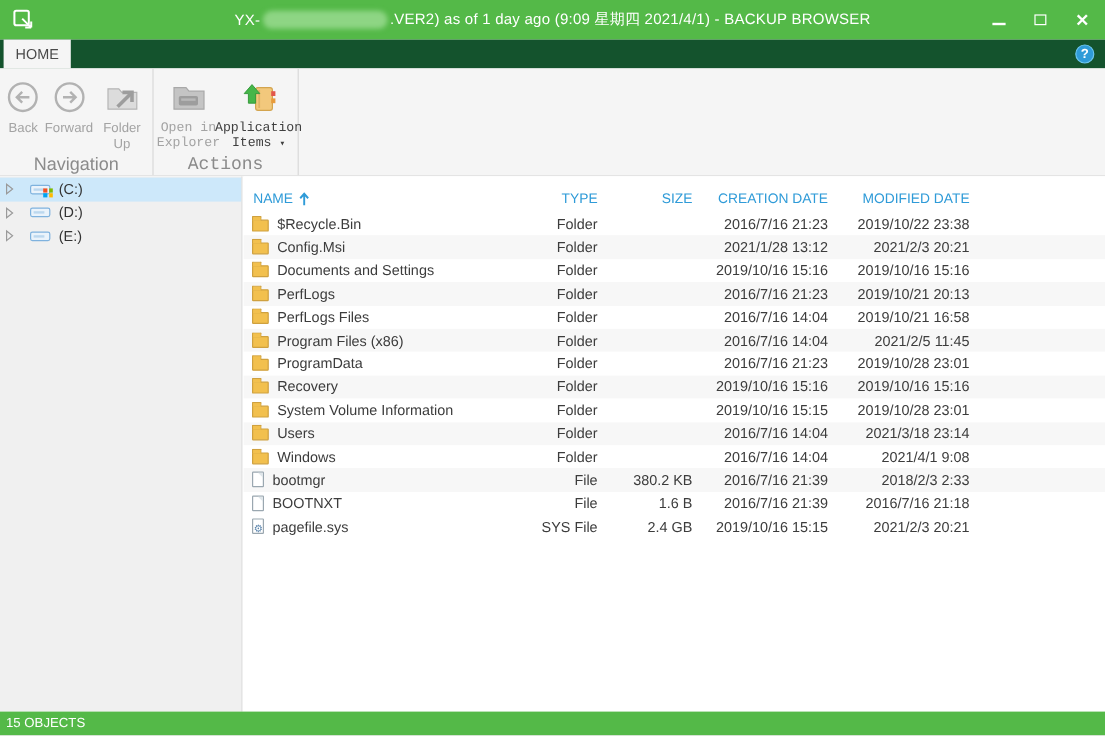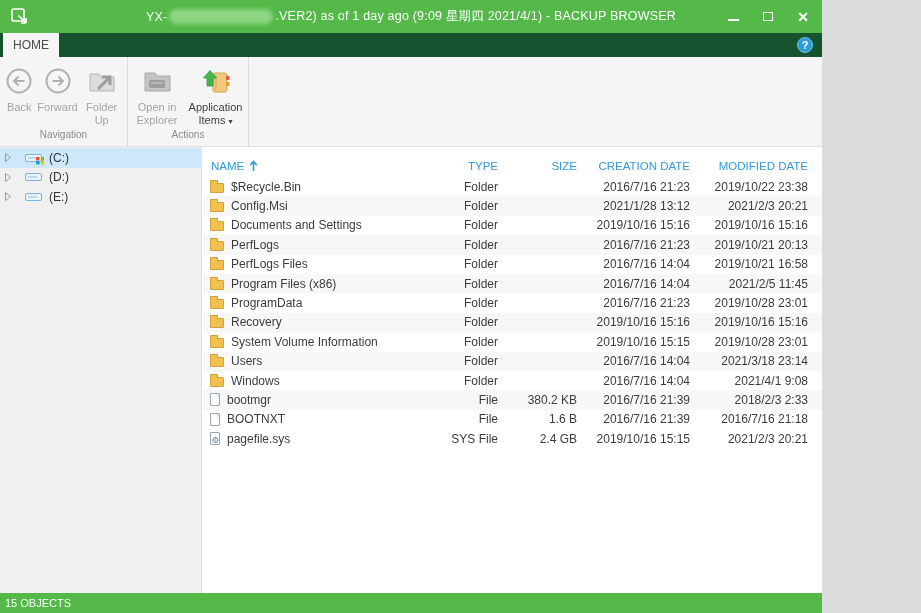--- a/index.html
+++ b/index.html
@@ -1,18 +1,18 @@
 <!DOCTYPE html>
 <html><head>
 <meta charset="utf-8">
 <style>
   * { margin:0; padding:0; box-sizing:border-box; }
   html,body { background:#dcdcdc; }
   #window {
-    position:relative; width:822px; height:613px; overflow:hidden;
+    position:relative; width:921px; height:613px; overflow:hidden;
     background:#fff; font-family:"Liberation Sans", sans-serif;
     -webkit-font-smoothing:antialiased;
   }
 
   
   .titlebar { position:absolute; top:0; left:0; right:0; height:33px; background:#54b948; }
   .app-icon { position:absolute; left:9px; top:6px; width:21px; height:21px; }
   .title { position:absolute; left:0; right:0; top:0; height:33px;
            display:flex; align-items:center; justify-content:center;
            color:#ffffff; font-size:12.5px; letter-spacing:.2px; white-space:nowrap; }
@@ -30,23 +30,23 @@
               color:#4a4a4a; font-size:12px; display:flex; align-items:center; justify-content:center; }
   .help-btn { position:absolute; right:9px; top:4px; width:16px; height:16px; border-radius:50%;
               background:#2f9bd8; color:#fff; font-size:11px; font-weight:bold;
               display:flex; align-items:center; justify-content:center; border:1px solid #6cc6ef; }
 
   
   .ribbon { position:absolute; top:57px; left:0; right:0; height:90px; background:#f5f5f5;
             border-bottom:1px solid #e0e0e0; display:flex; }
   .ribbon-group { height:100%; display:flex; flex-direction:column; border-right:1px solid #d9d9d9; }
   .ribbon-group.nav { width:128px; }
-  .ribbon-group.act { width:121px; }
+  .ribbon-group.act { width:121px;font-family:Liberation Mono, monospace; }
   .group-buttons { flex:1; display:flex; justify-content:center; padding-top:3px; }
-  .group-label { height:17px; text-align:center; color:#8b8b8b; font-size:10px; }
+  .group-label { height:17px; text-align:center; color:#8b8b8b; font-size:15px; }
   .rbtn { display:flex; flex-direction:column; align-items:center; padding:1px 2px 0; }
   .rbtn .ric { height:40px; display:flex; align-items:center; justify-content:center; }
   .rbtn .rlabel { font-size:11px; line-height:1.2; text-align:center; color:#3f3f3f; white-space:pre-line; }
   .rbtn.disabled .rlabel { color:#a3a3a3; }
   .caret { font-size:8px; color:#3f3f3f; }
 
   
   .main { position:absolute; top:147px; left:0; right:0; bottom:20px; background:#fff; }
   .tree { position:absolute; left:0; top:0; bottom:0; width:202px; background:#f0f0f0;
           border-right:1px solid #e2e2e2; padding-top:1px; }

